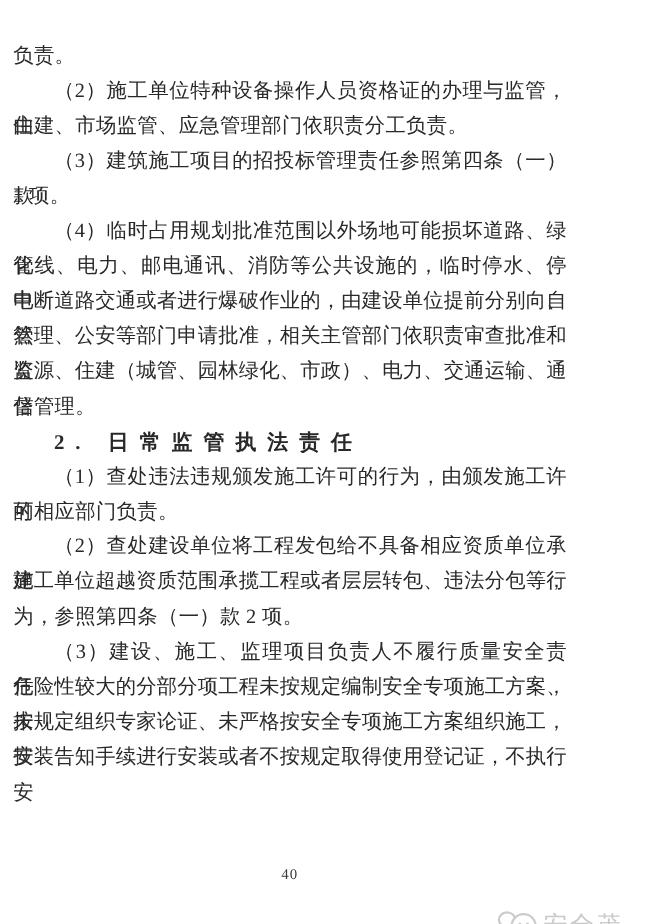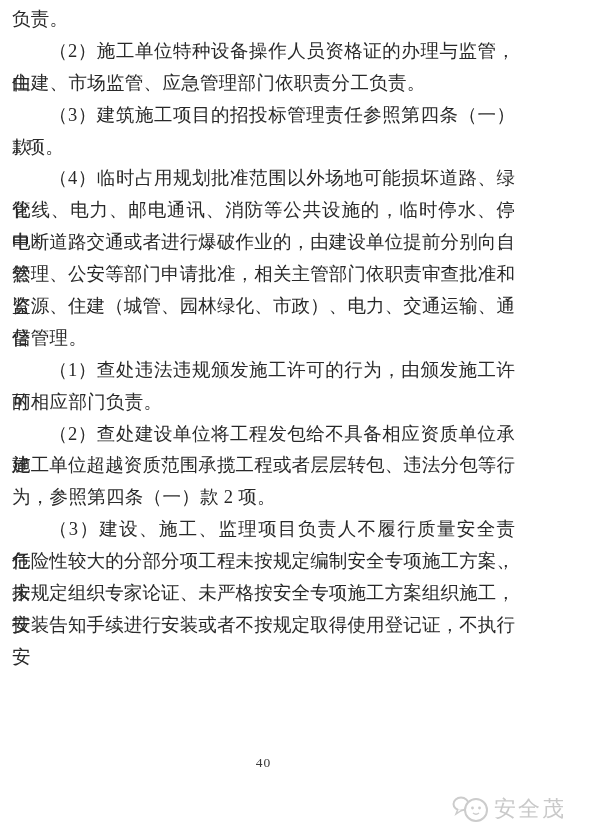--- a/index.html
+++ b/index.html
@@ -10,20 +10,21 @@
     background: #ffffff;
     overflow: hidden;
   }
   .page {
     position: relative;
     width: 606px;
     height: 696px;
     background: #ffffff;
     font-family: "Liberation Serif", "DejaVu Serif", serif;
     color: #292929;
+    margin-top: 32px;
   }
   .text-block {
     position: absolute;
     left: 12px;
     top: 4px;
     width: 503px;
   }
   .line {
     font-size: 18.5px;
     line-height: 31.9px;
@@ -85,20 +86,21 @@
       <div class="line indent fill">（2）施工单位特种设备操作人员资格证的办理与监管，由</div>
       <div class="line">住建、市场监管、应急管理部门依职责分工负责。</div>
       <div class="line indent fill">（3）建筑施工项目的招投标管理责任参照第四条（一）款</div>
       <div class="line">1 项。</div>
       <div class="line indent fill">（4）临时占用规划批准范围以外场地可能损坏道路、绿化、</div>
       <div class="line fill">管线、电力、邮电通讯、消防等公共设施的，临时停水、停电、</div>
       <div class="line fill">中断道路交通或者进行爆破作业的，由建设单位提前分别向自然</div>
       <div class="line fill">管理、公安等部门申请批准，相关主管部门依职责审查批准和监</div>
       <div class="line fill">资源、住建（城管、园林绿化、市政）、电力、交通运输、通信</div>
       <div class="line">督管理。</div>
+      <div class="line indent heading">2.  日常监管执法责任</div>
       <div class="line indent fill">（1）查处违法违规颁发施工许可的行为，由颁发施工许可</div>
       <div class="line">的相应部门负责。</div>
       <div class="line indent fill">（2）查处建设单位将工程发包给不具备相应资质单位承建，</div>
       <div class="line fill">施工单位超越资质范围承揽工程或者层层转包、违法分包等行</div>
       <div class="line">为，参照第四条（一）款 2 项。</div>
       <div class="line indent fill">（3）建设、施工、监理项目负责人不履行质量安全责任，</div>
       <div class="line fill">危险性较大的分部分项工程未按规定编制安全专项施工方案、未</div>
       <div class="line fill">按规定组织专家论证、未严格按安全专项施工方案组织施工，技</div>
       <div class="line fill">安装告知手续进行安装或者不按规定取得使用登记证，不执行安</div>
     </div>

